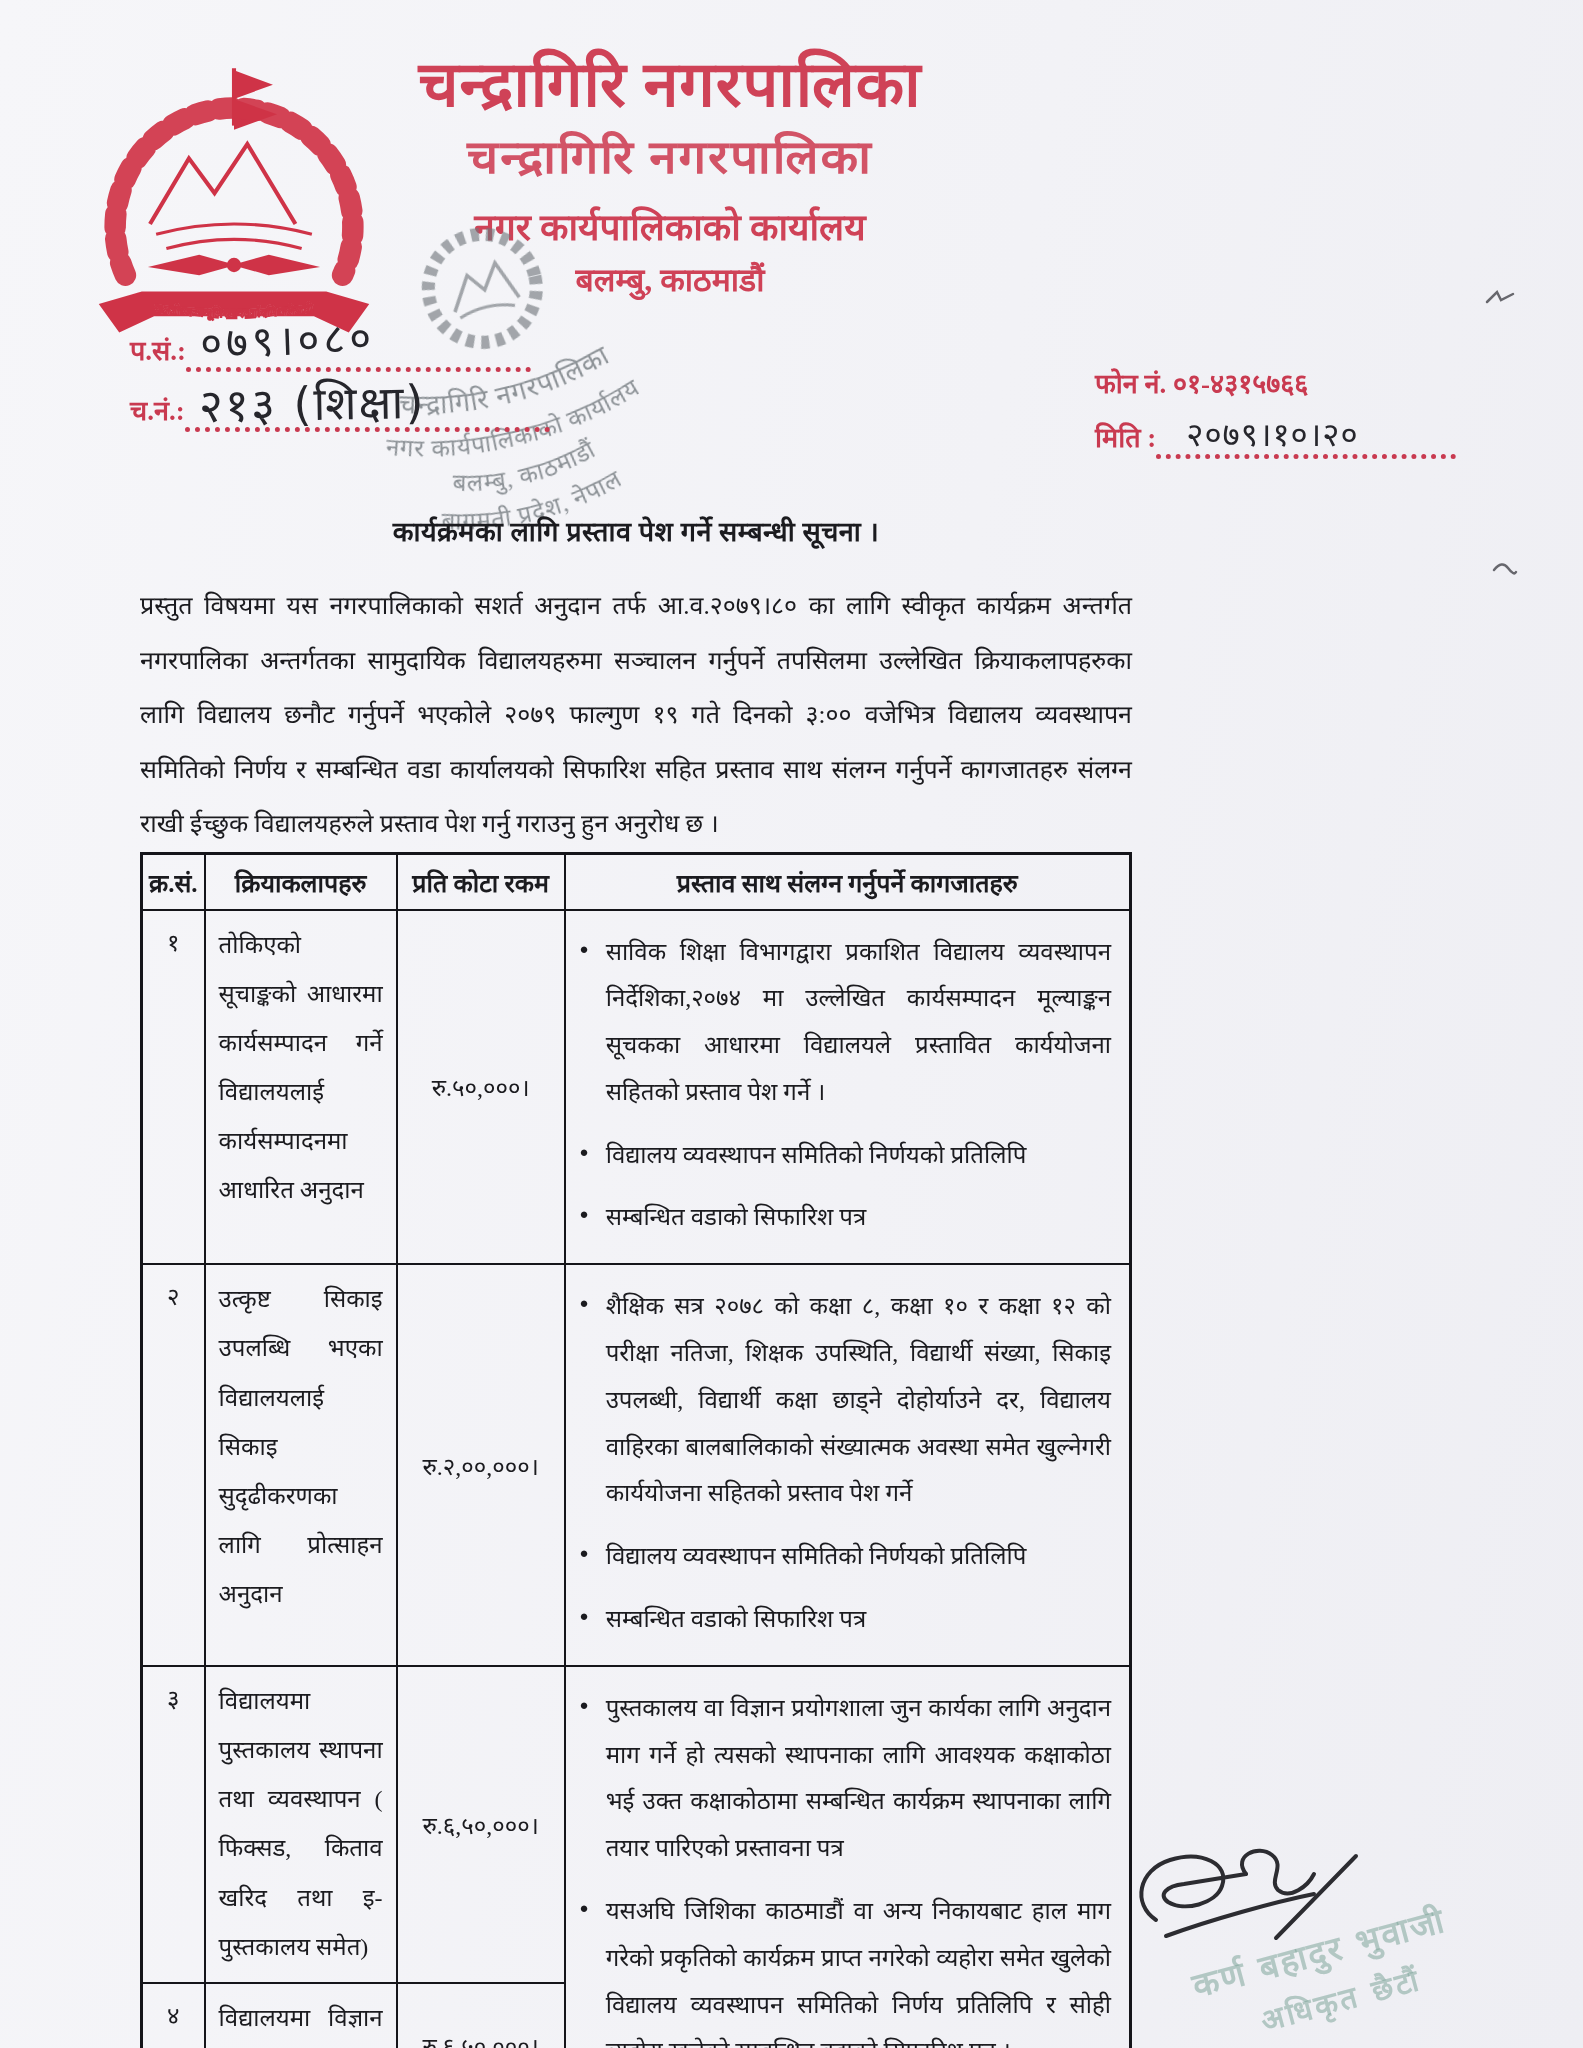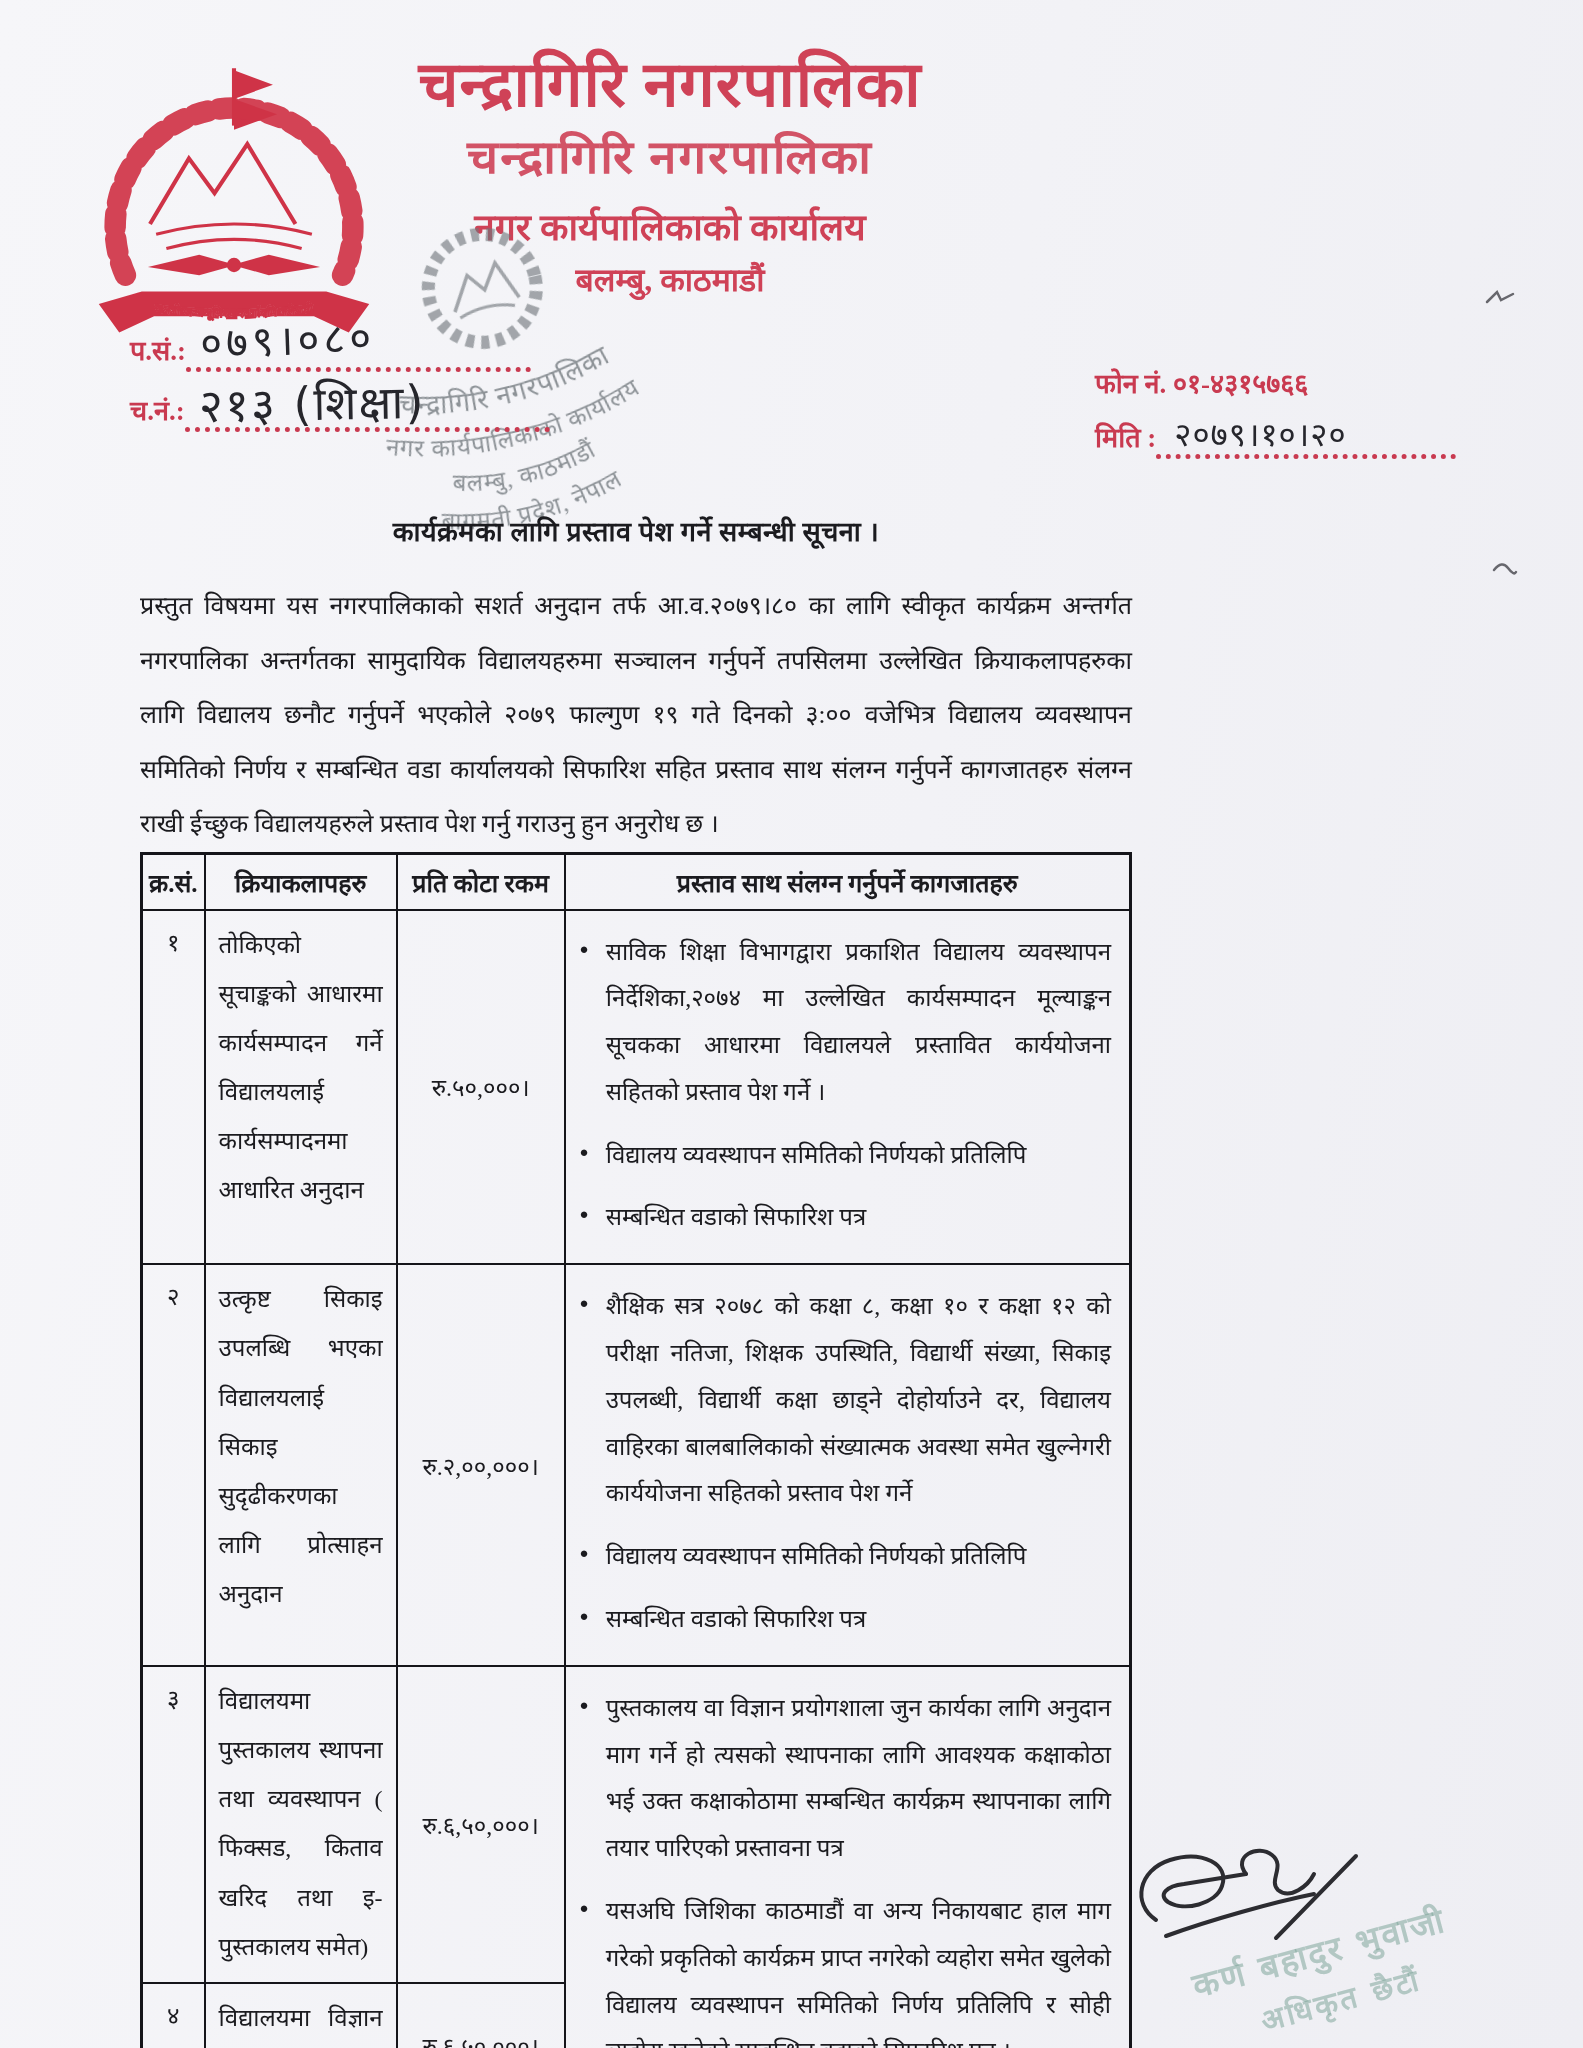--- a/index.html
+++ b/index.html
@@ -35,21 +35,21 @@
   .ref-row{display:flex;align-items:center;margin-bottom:16px;}
   .red-label{color:var(--red);font-weight:700;font-size:27px;padding-bottom:2px;}
   .dotline{position:relative;border-bottom:5px dotted var(--red);height:44px;}
   .dotline.w1{width:345px;}
   .dotline.w2{width:365px;}
   .dotline.w3{width:300px;}
   .handwrite{position:absolute;left:14px;bottom:0px;color:var(--ink);white-space:nowrap;
     font-family:"DejaVu Sans","Liberation Sans",sans-serif;}
   .hw1{font-size:42px;transform:rotate(-2deg);letter-spacing:4px;}
   .hw2{font-size:46px;transform:rotate(-1deg);letter-spacing:2px;bottom:-6px;}
-  .hw3{font-size:33px;letter-spacing:1px;bottom:-2px;left:18px;}
+  .hw3{font-size:33px;letter-spacing:1px;bottom:-2px;left:30px;}
 
   .contact-block{position:absolute;left:1095px;top:332px;margin-top:32px;}
   .phone-line{color:var(--red);font-weight:700;font-size:27px;margin-bottom:14px;}
   .miti-row{display:flex;align-items:center;}
 
   
   .content{position:absolute;left:140px;top:512px;width:992px;}
   .notice-title{text-align:center;font-size:27px;font-weight:700;letter-spacing:.5px;}
   .body-para{margin-top:30px;font-size:25px;line-height:2.18;text-align:justify;}
   .tapasil{text-align:center;font-size:26px;font-weight:700;margin:10px 0 14px;}

